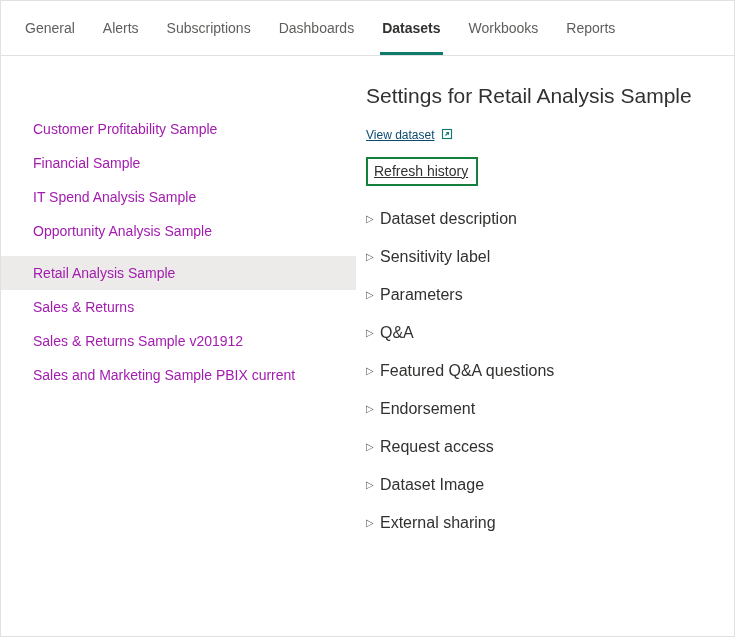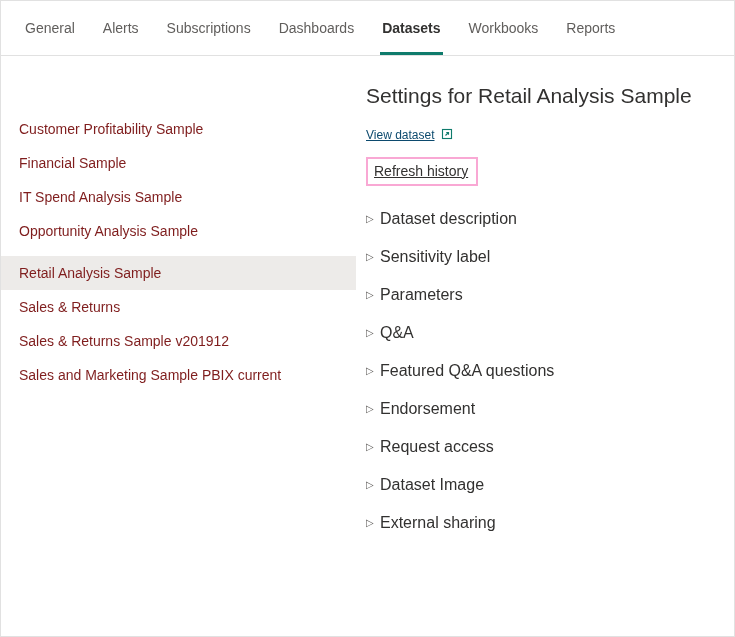--- a/index.html
+++ b/index.html
@@ -46,24 +46,24 @@
   .content {
     display: flex;
     height: calc(100% - 44px);
   }
   .sidebar {
     width: 355px;
     padding-top: 56px;
     flex-shrink: 0;
   }
   .sidebar-item {
-    padding: 9px 18px;
-    cursor: pointer;
-    font-size: 14px;
-    color: #7f1d1d;
+    padding: 9px 32px;
+    cursor: pointer;
+    font-size: 14px;
+    color: #a21caf;
   }
   .sidebar-item.selected {
     background: #edebe9;
     margin-top: 8px;
   }
   .main {
     flex: 1;
     padding: 28px 10px 10px 10px;
   }
   .page-title {
@@ -79,21 +79,21 @@
     color: #0c4a6e;
     text-decoration: underline;
     cursor: pointer;
     font-size: 12px;
     display: inline-flex;
     align-items: center;
     gap: 6px;
   }
   .highlight-box {
     display: inline-block;
-    border: 2px solid #f9a8d4;
+    border: 2px solid #15803d;
     padding: 4px 8px 5px 6px;
     margin-bottom: 14px;
   }
   .dark-link {
     color: #323130;
     text-decoration: underline;
     cursor: pointer;
     font-size: 14px;
   }
   .expander {

